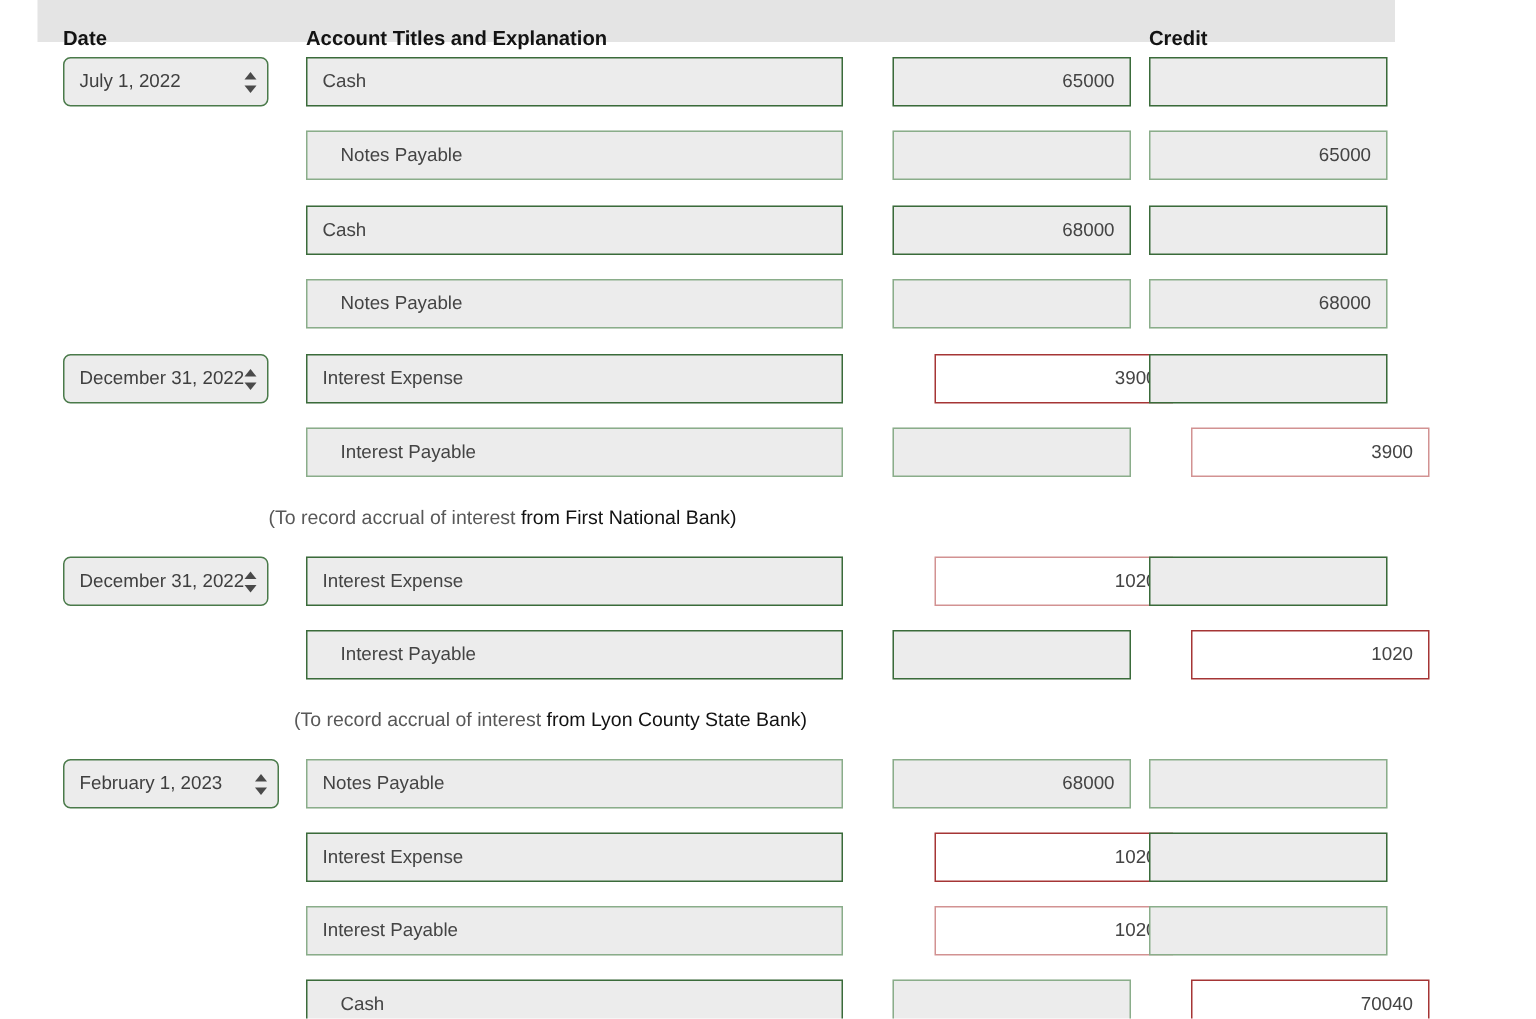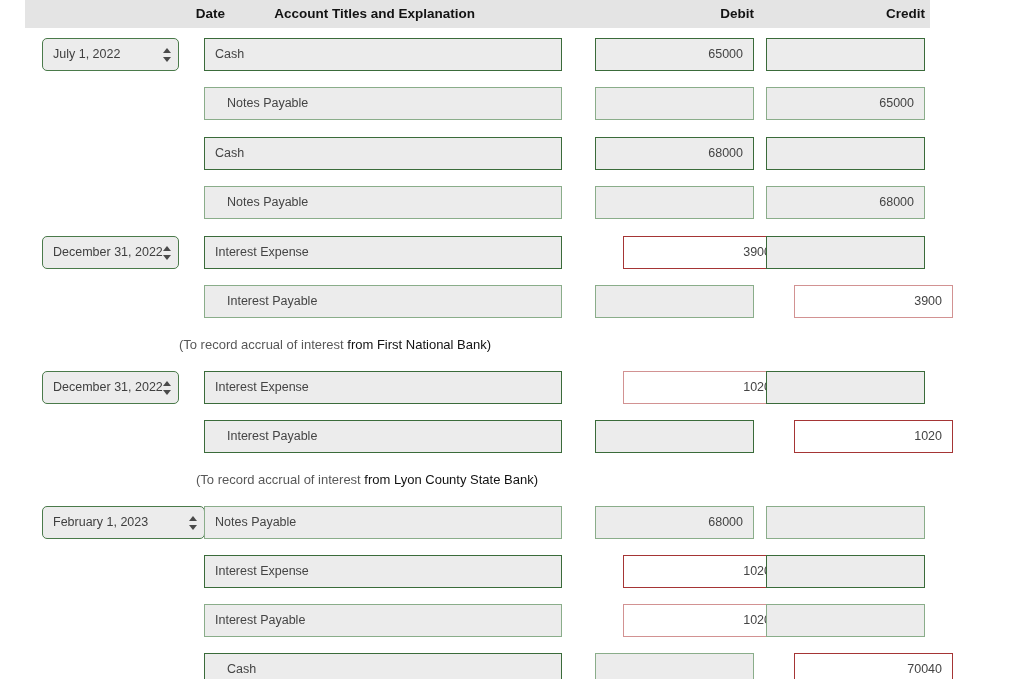--- a/index.html
+++ b/index.html
@@ -19,26 +19,26 @@
 
   
   .head-bar {
     position: absolute;
     left: 25px; top: 0px;
     width: 905px; height: 28px;
     background: #e4e4e4;
   }
   .head-cell {
     position: absolute;
-    top: 0; height: 28px;
+    top: 12px; height: 28px;
     line-height: 28px;
     font-size: 13.5px;
     font-weight: bold;
     color: #131313;
-    text-align: right;
+    text-align: left;
     white-space: nowrap;
   }
   .hc-date    { left: 17px;  width: 183px; }
   .hc-account { left: 179px; width: 271px; }
   .hc-debit   { left: 570px; width: 159px; }
   .hc-credit  { left: 741px; width: 159px; }
 
   
   .row { position: absolute; left: 0; width: 1024px; height: 34px; }
 
@@ -52,21 +52,21 @@
     border-radius: 5px;
     font-size: 12.5px;
     color: #3f3f3f;
     line-height: 31px;
     padding-left: 10px;
     padding-right: 20px;
     white-space: nowrap;
     overflow: hidden;
     font-family: "Liberation Sans", sans-serif;
   }
-  .date-sel.narrow { width: 163px; }
+  .date-sel.narrow { width: 144px; }
   .spin {
     position: absolute;
     right: 7px; top: 50%;
     transform: translateY(-50%);
     width: 8px; height: 16px;
   }
   .spin i {
     position: absolute; left: 0;
     width: 0; height: 0;
     border-left: 4px solid transparent;
@@ -110,21 +110,20 @@
   .expl-inner { position: relative; left: -177px; }
 </style>
 </head>
 <body>
 
 <div id="journal">
 
   <div class="head-bar">
     <div class="head-cell hc-date">Date</div>
     <div class="head-cell hc-account">Account Titles and Explanation</div>
-    <div class="head-cell hc-debit">Debit</div>
     <div class="head-cell hc-credit">Credit</div>
   </div>
 
   <div id="rows-host">
       <div class="row" style="top: 38px;">
         <div class="date-sel">July 1, 2022<span class="spin">
             <i class="up"></i>
             <i class="down"></i>
           </span></div>
         <div class="fld acct ">Cash</div>

